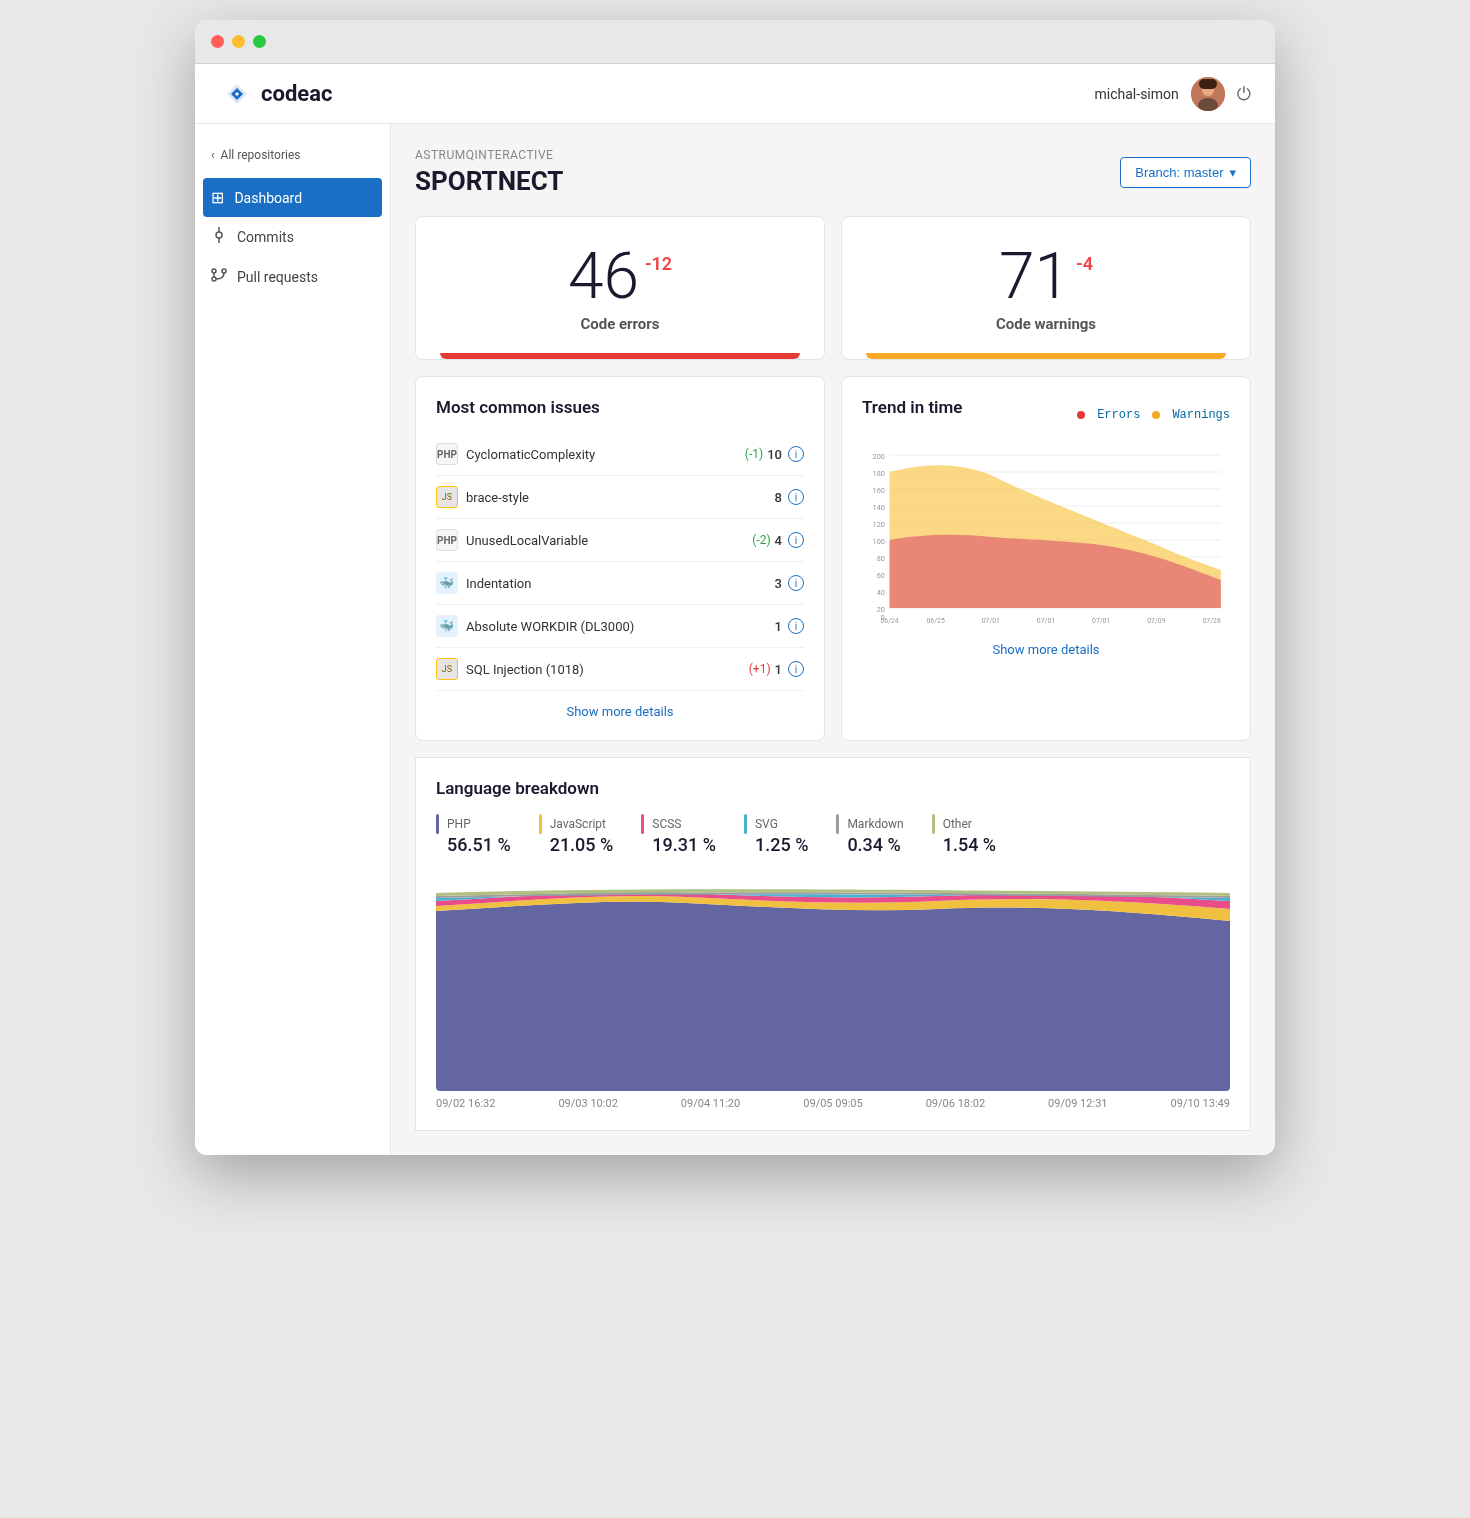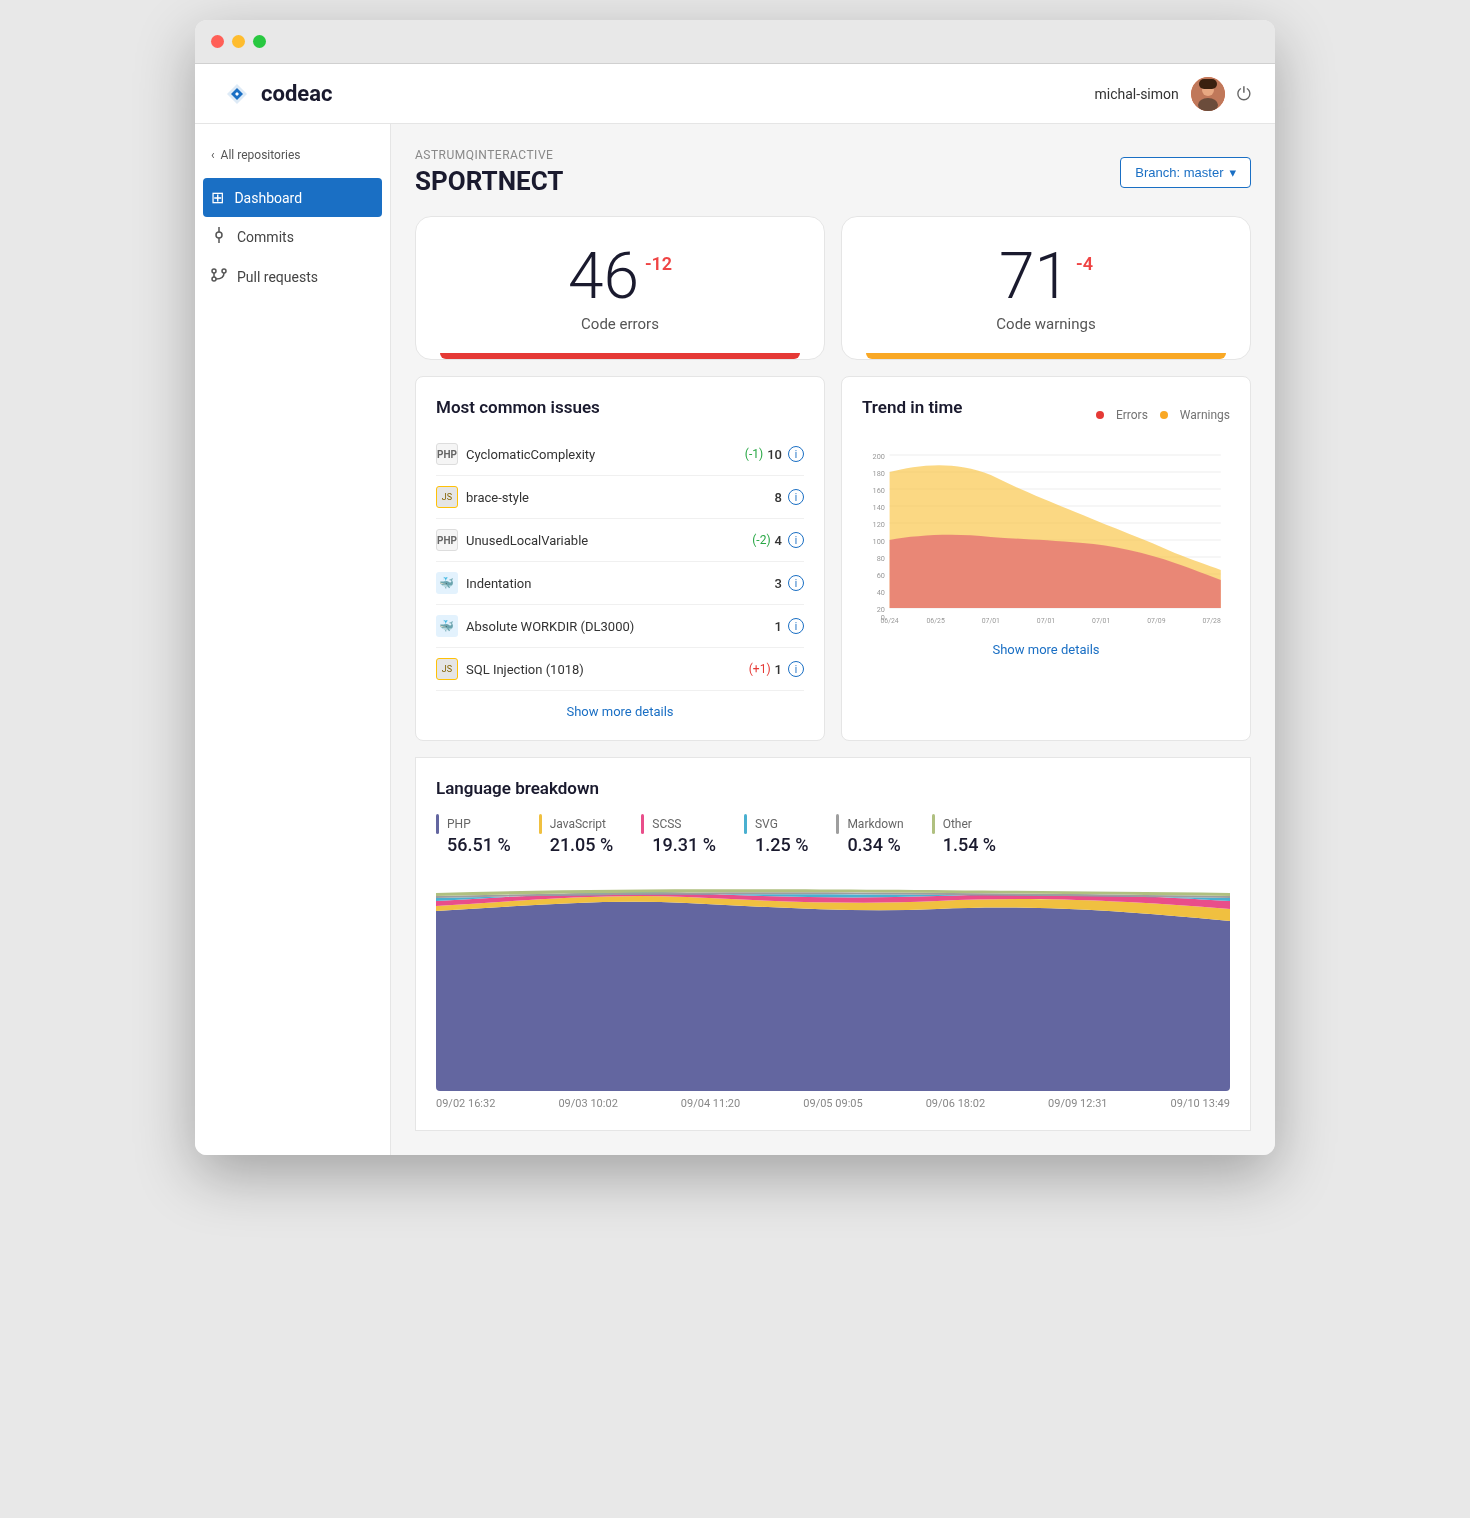--- a/index.html
+++ b/index.html
@@ -165,21 +165,21 @@
       gap: 6px;
     }
     .metrics-row {
       display: grid;
       grid-template-columns: 1fr 1fr;
       gap: 16px;
       margin-bottom: 16px;
     }
     .metric-card {
       background: #fff;
-      border-radius: 16px;
+      border-radius: 8px;
       padding: 28px 24px 0;
       border: 1px solid #e5e5e5;
       overflow: hidden;
     }
     .metric-value-row {
       display: flex;
       align-items: flex-start;
       justify-content: center;
       margin-bottom: 6px;
       gap: 6px;
@@ -194,20 +194,21 @@
       font-size: 18px;
       font-weight: 600;
       padding-top: 8px;
     }
     .delta-green { color: #ef4444; }
     .metric-label {
       text-align: center;
       font-size: 15px;
       color: #555;
       padding-bottom: 20px;
+      font-weight: bold;
     }
     .metric-bar {
       height: 6px;
       border-radius: 0 0 8px 8px;
     }
     .bar-red { background: #e53935; }
     .bar-yellow { background: #f9a825; }
     .content-row {
       display: grid;
       grid-template-columns: 1fr 1fr;
@@ -275,21 +276,22 @@
       display: flex;
       justify-content: space-between;
       align-items: center;
       margin-bottom: 12px;
     }
     .legend {
       display: flex;
       gap: 12px;
       align-items: center;
       font-size: 12px;
-      color: #737373;
+      color: #0369a1;
+      font-family: Liberation Mono, monospace;
     }
     .legend-dot {
       width: 8px;
       height: 8px;
       border-radius: 50%;
       display: inline-block;
     }
     .trend-chart {
       width: 100%;
       height: 180px;

